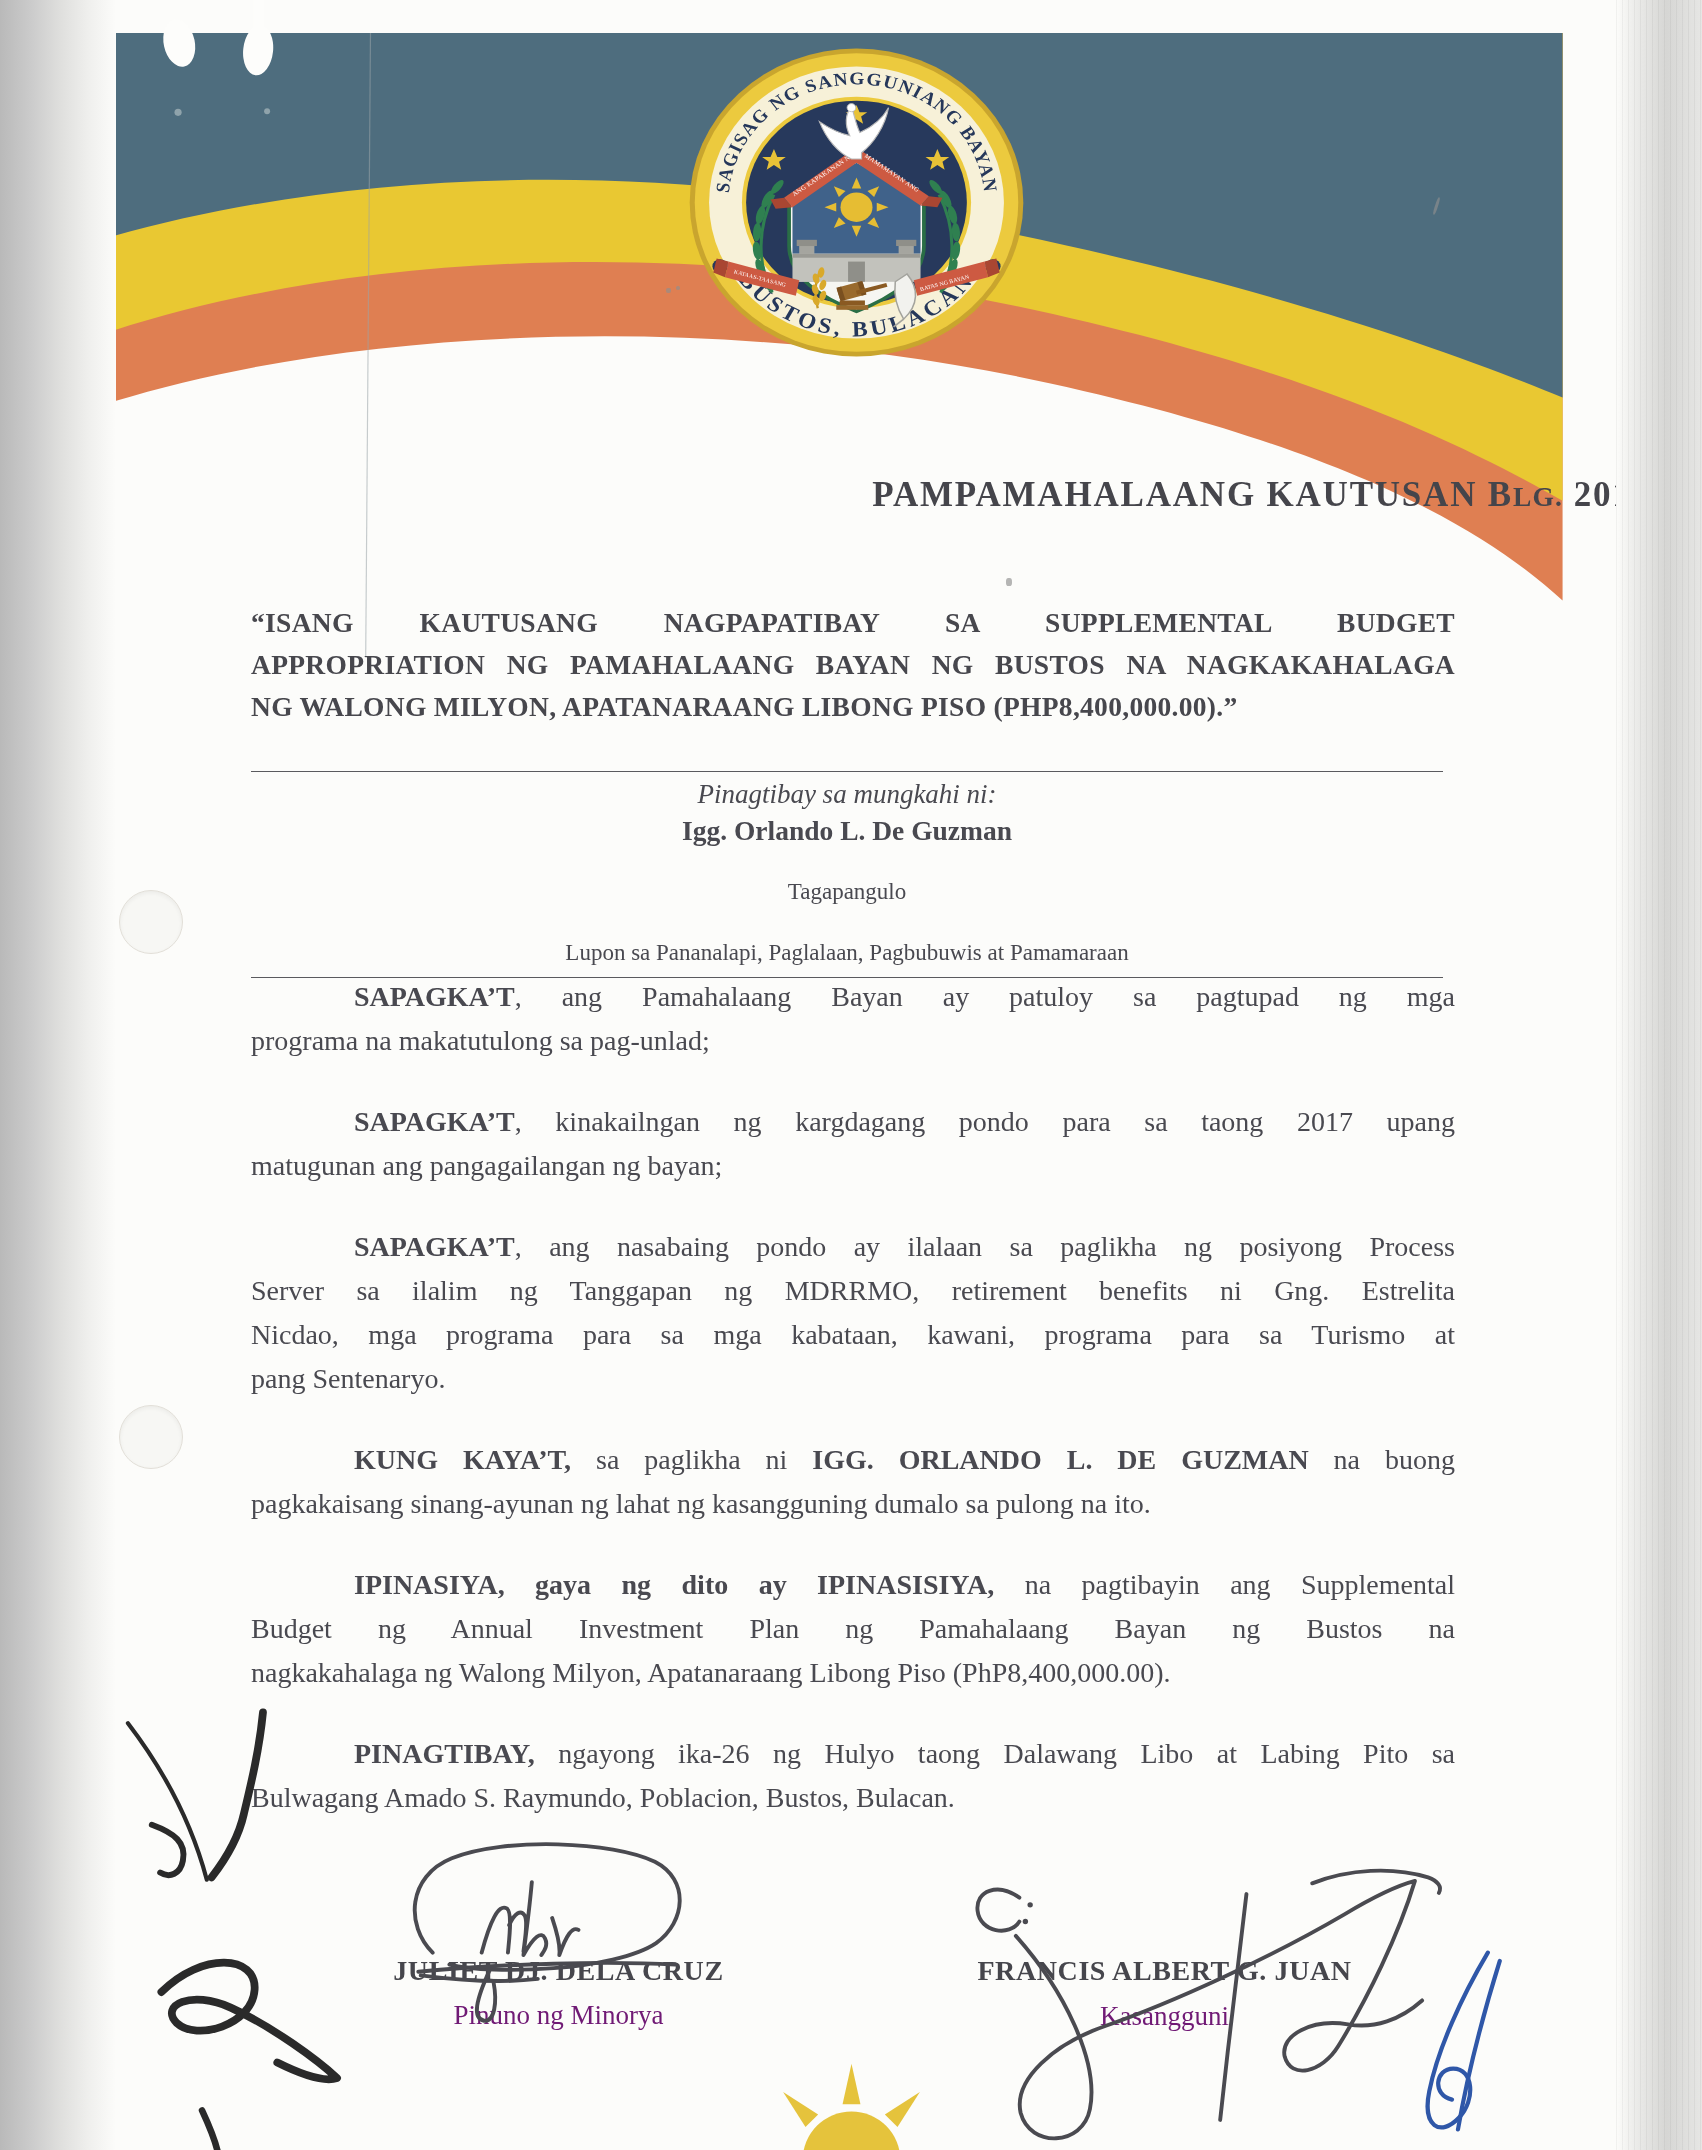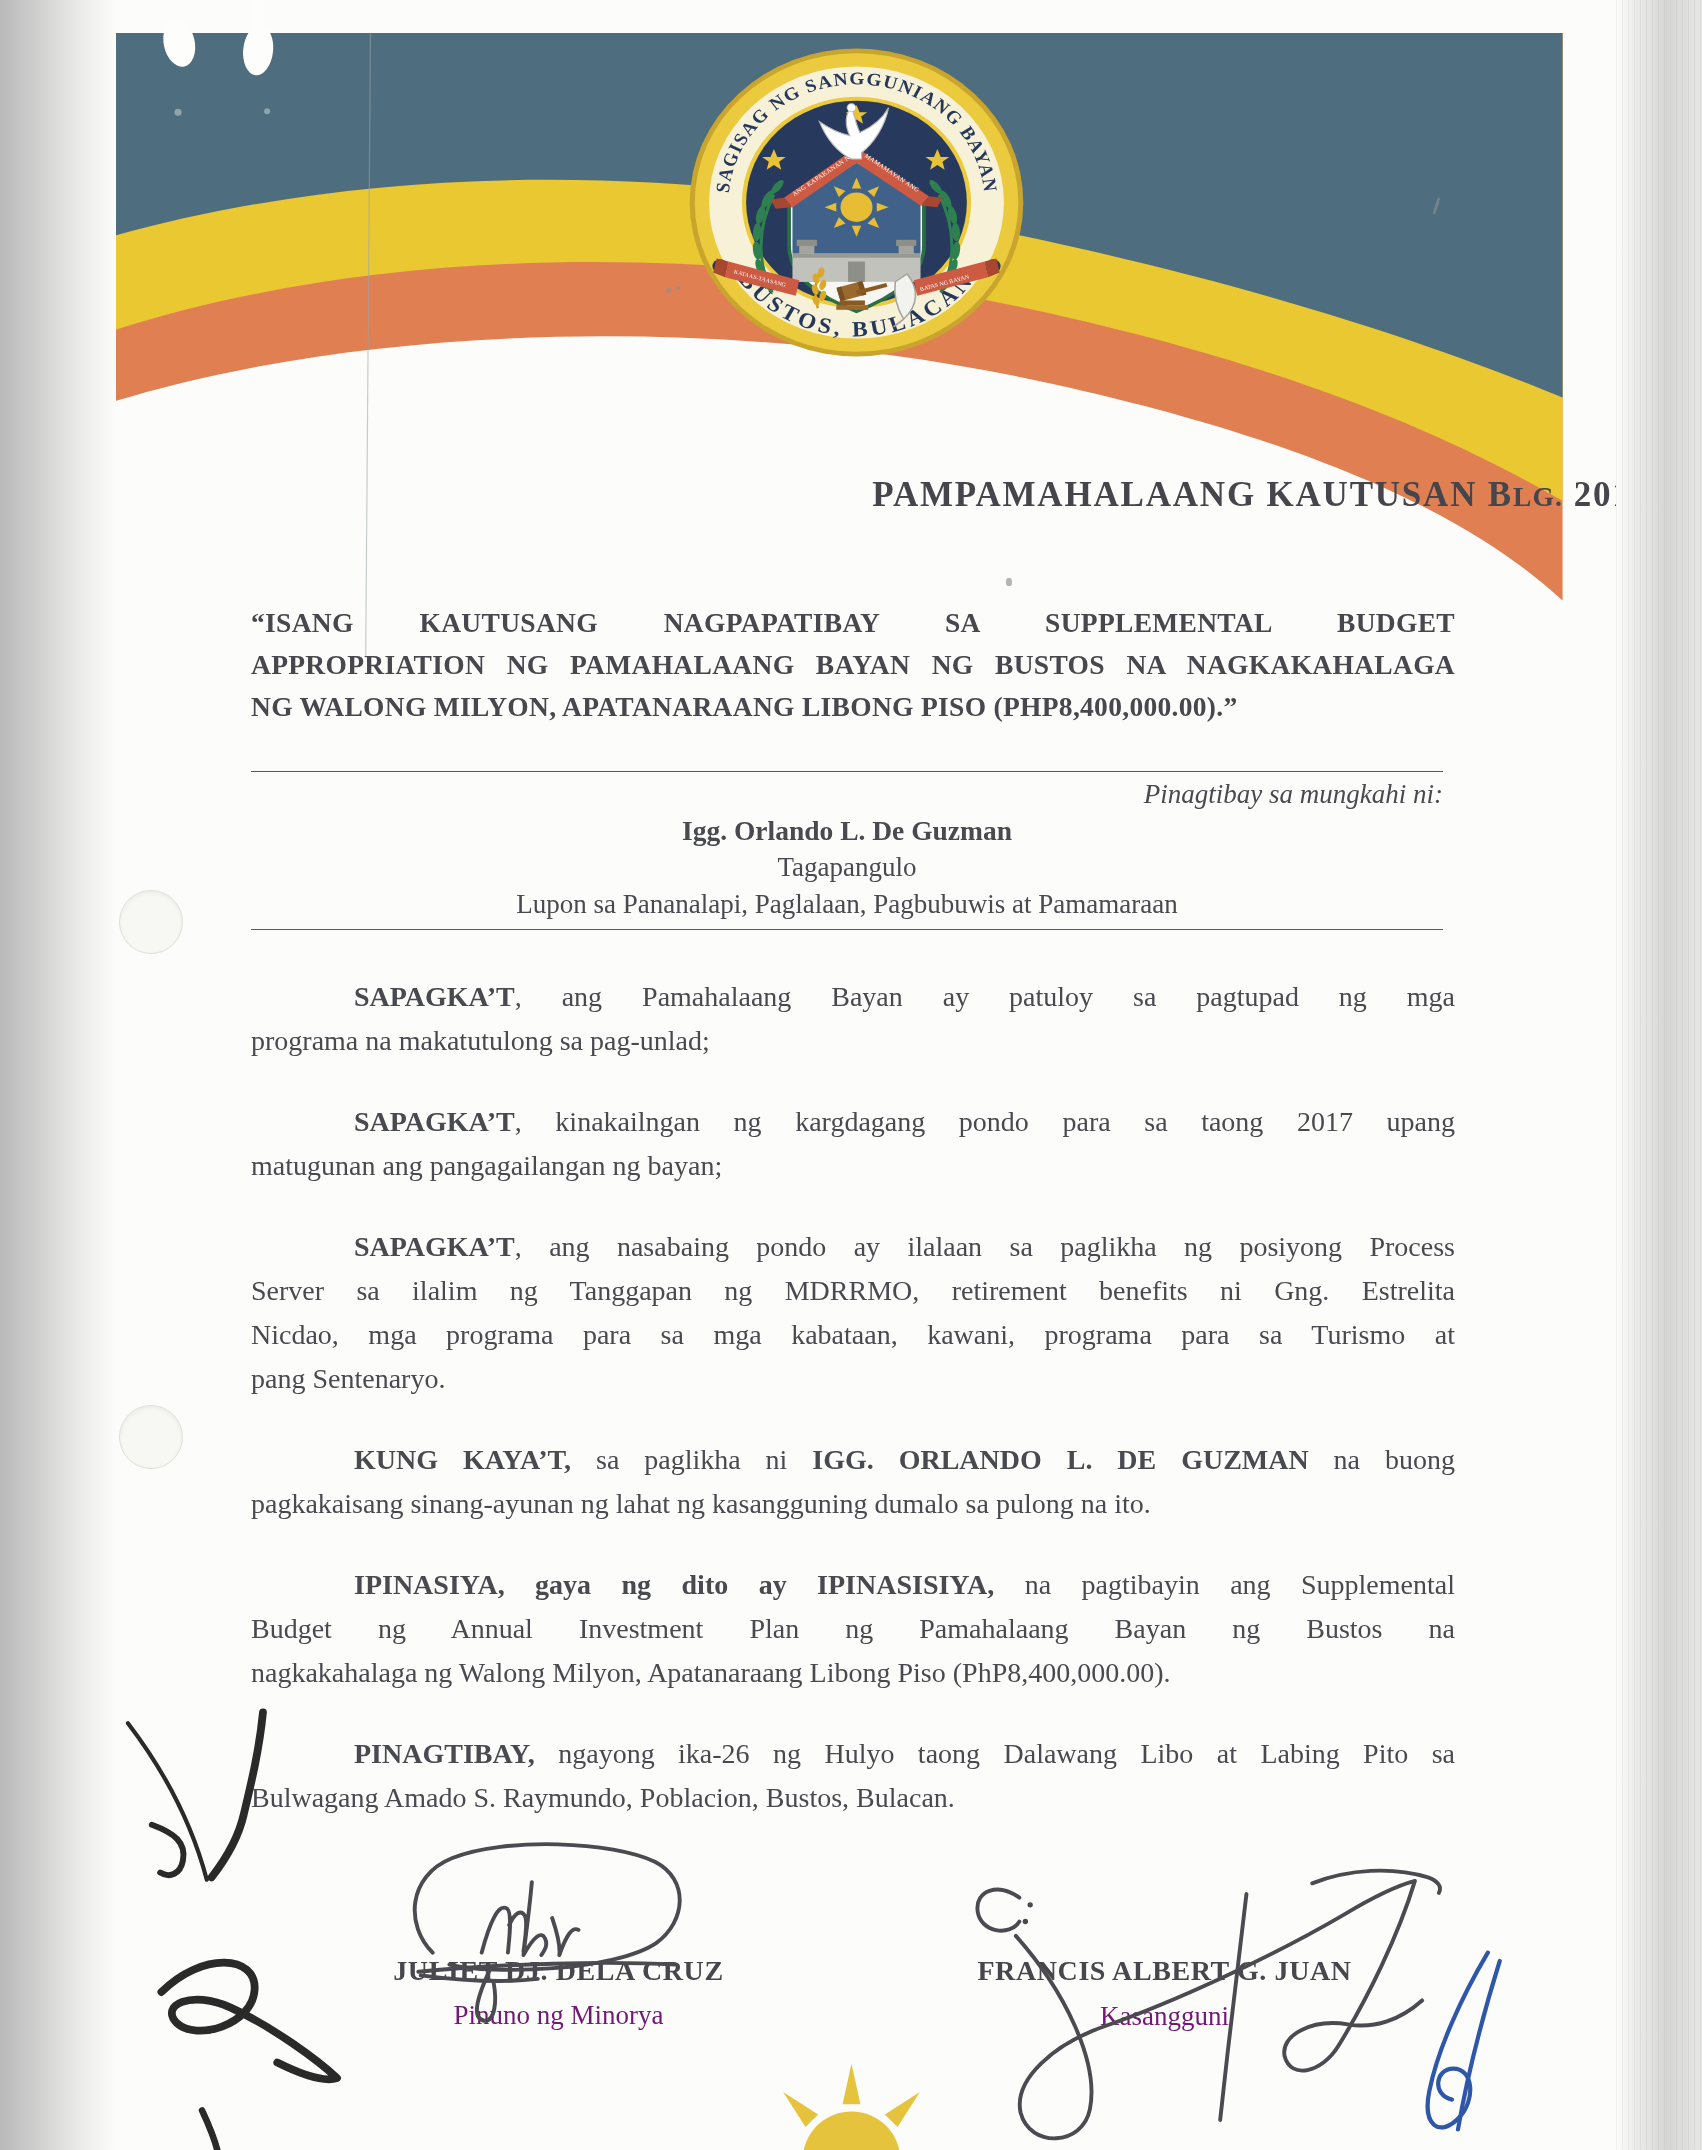--- a/index.html
+++ b/index.html
@@ -23,23 +23,23 @@
     font-weight:bold;font-size:35px;letter-spacing:1.8px;color:#45454b;white-space:nowrap;}
   .doc-title .sc{font-size:27.5px;letter-spacing:1.2px;}
 
   .quote{position:absolute;left:251px;top:602px;width:1204px;
     font-weight:bold;font-size:27.5px;line-height:42px;letter-spacing:0.3px;color:#47474d;}
   .jline{text-align:justify;text-align-last:justify;}
   .jline.last{text-align-last:left;}
 
   .committee{position:absolute;left:251px;top:771px;width:1192px;text-align:center;
     border-top:1.8px solid #5a5a5e;border-bottom:1.8px solid #5a5a5e;padding:3.6px 0 6px;}
-  .committee .l1{font-style:italic;font-size:27px;line-height:36px;text-align:right;}
+  .committee .l1{font-style:italic;font-size:27px;line-height:36px;}
   .committee .l2{font-weight:bold;font-size:27.5px;line-height:37px;}
-  .committee .l3,.committee .l4{font-size:27px;line-height:37px;}
+  .committee .l3,.committee .l4{font-size:23px;line-height:37px;margin-top:24px;}
 
   .bodytext{position:absolute;left:251px;top:947px;width:1204px;}
   .para{margin-top:37px;}
   .para.p1{margin-top:28px;}
   .pline{font-size:28px;line-height:44px;}
   .pline .bseg{font-weight:bold;}
   .first{padding-left:103px;}
 
   .sig-name{position:absolute;font-weight:bold;font-size:28px;letter-spacing:0.6px;
     color:#46464c;text-align:center;white-space:nowrap;}

